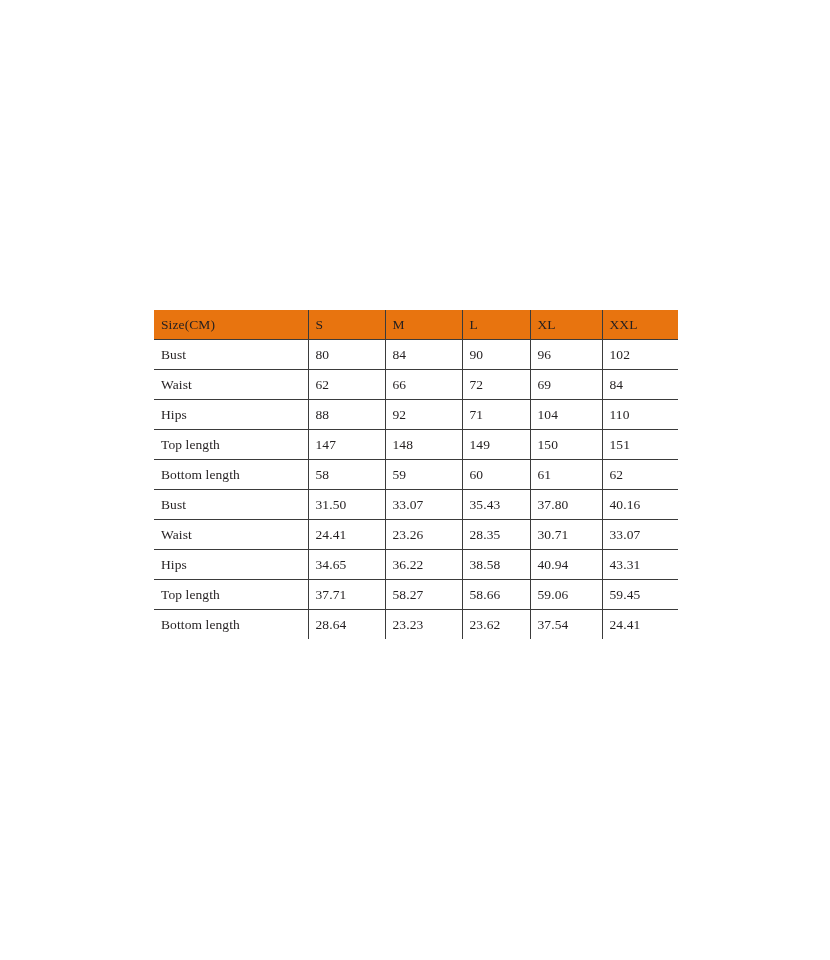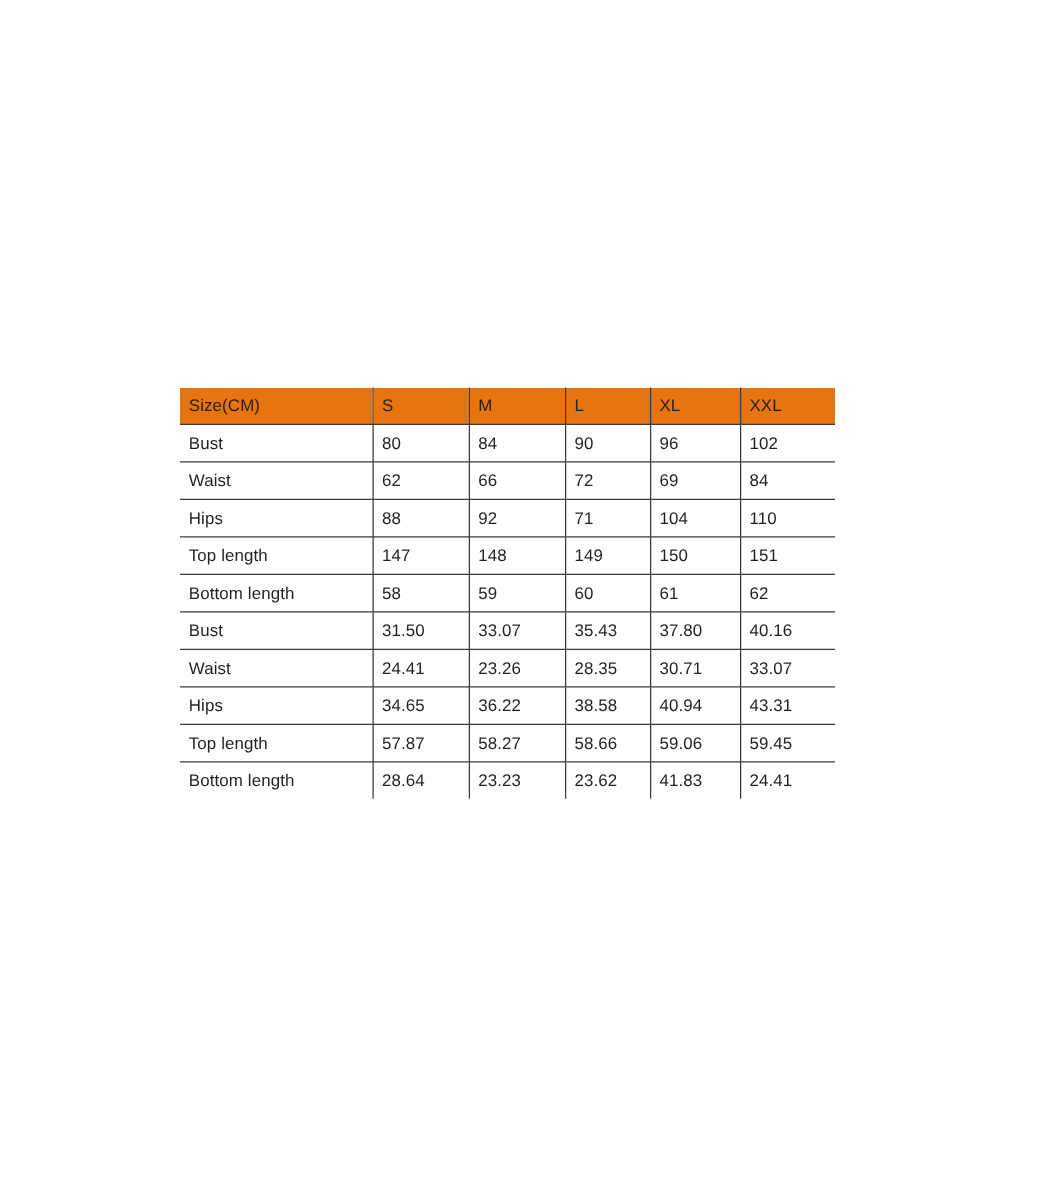--- a/index.html
+++ b/index.html
@@ -10,23 +10,24 @@
   body {
     width: 830px;
     height: 960px;
     font-family: "Liberation Sans", sans-serif;
     position: relative;
     overflow: hidden;
   }
 
   #size-chart-wrap {
     position: absolute;
-    left: 144px;
+    left: 154px;
     top: 310px;
     width: 524px;
+    font-family: Liberation Serif, serif;
   }
 
   table.size-chart {
     border-collapse: collapse;
     table-layout: fixed;
     width: 524px;
     font-size: 13.5px;
     color: #231f20;
   }
 
@@ -168,30 +169,30 @@
       <tr>
         <td class="label-cell">Hips</td>
         <td>34.65</td>
         <td>36.22</td>
         <td>38.58</td>
         <td>40.94</td>
         <td>43.31</td>
       </tr>
       <tr>
         <td class="label-cell">Top length</td>
-        <td>57.87</td>
+        <td>37.71</td>
         <td>58.27</td>
         <td>58.66</td>
         <td>59.06</td>
         <td>59.45</td>
       </tr>
       <tr class="last-row">
         <td class="label-cell">Bottom length</td>
         <td>28.64</td>
         <td>23.23</td>
         <td>23.62</td>
-        <td>41.83</td>
+        <td>37.54</td>
         <td>24.41</td>
       </tr>
 
     </tbody>
   </table>
 </div>
 
 </body></html>

